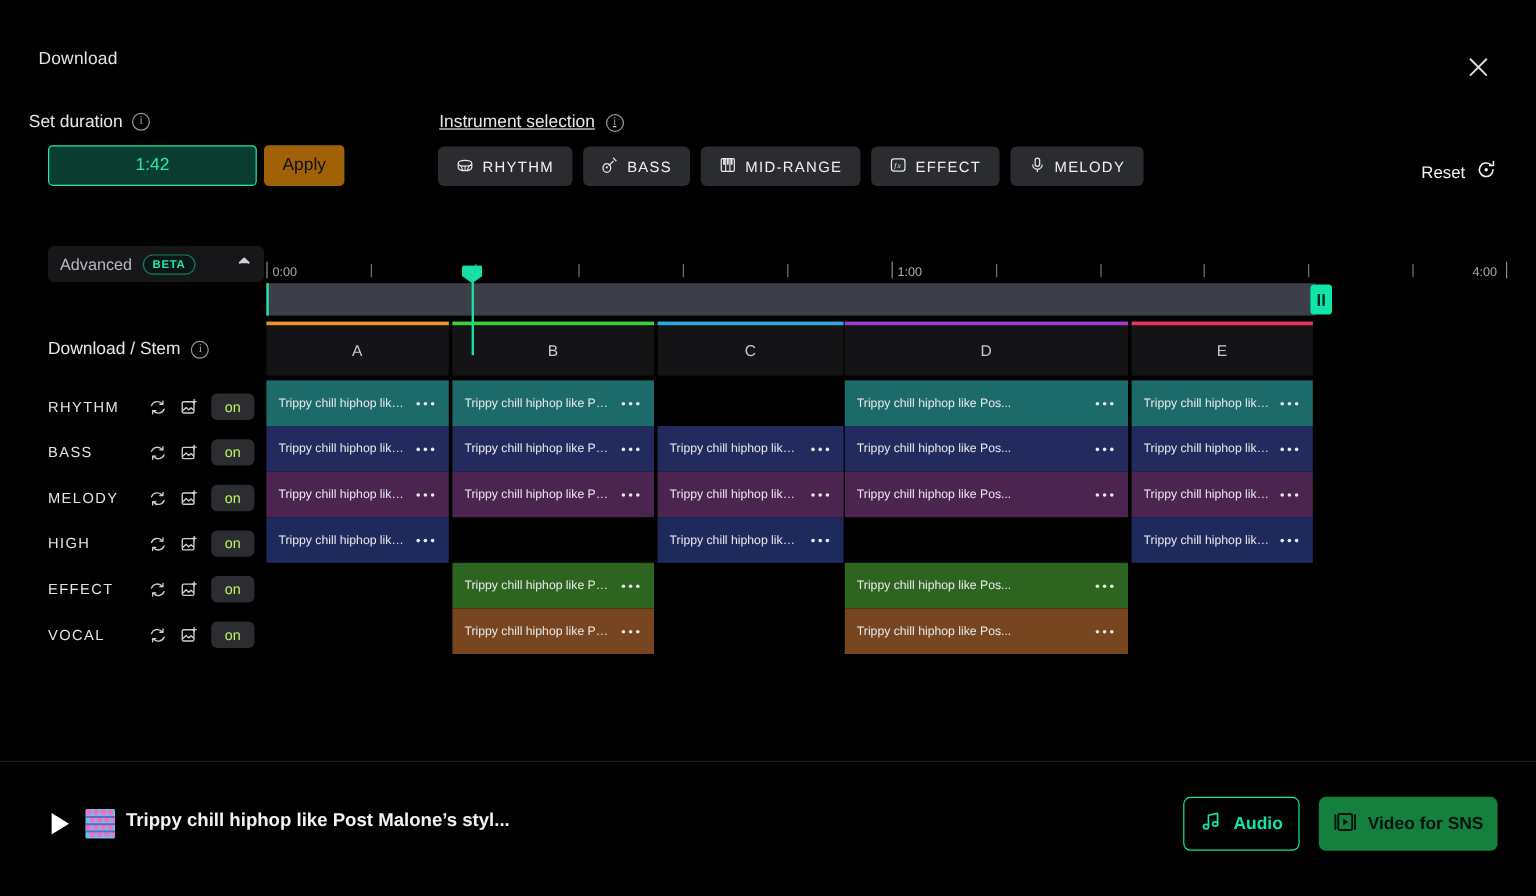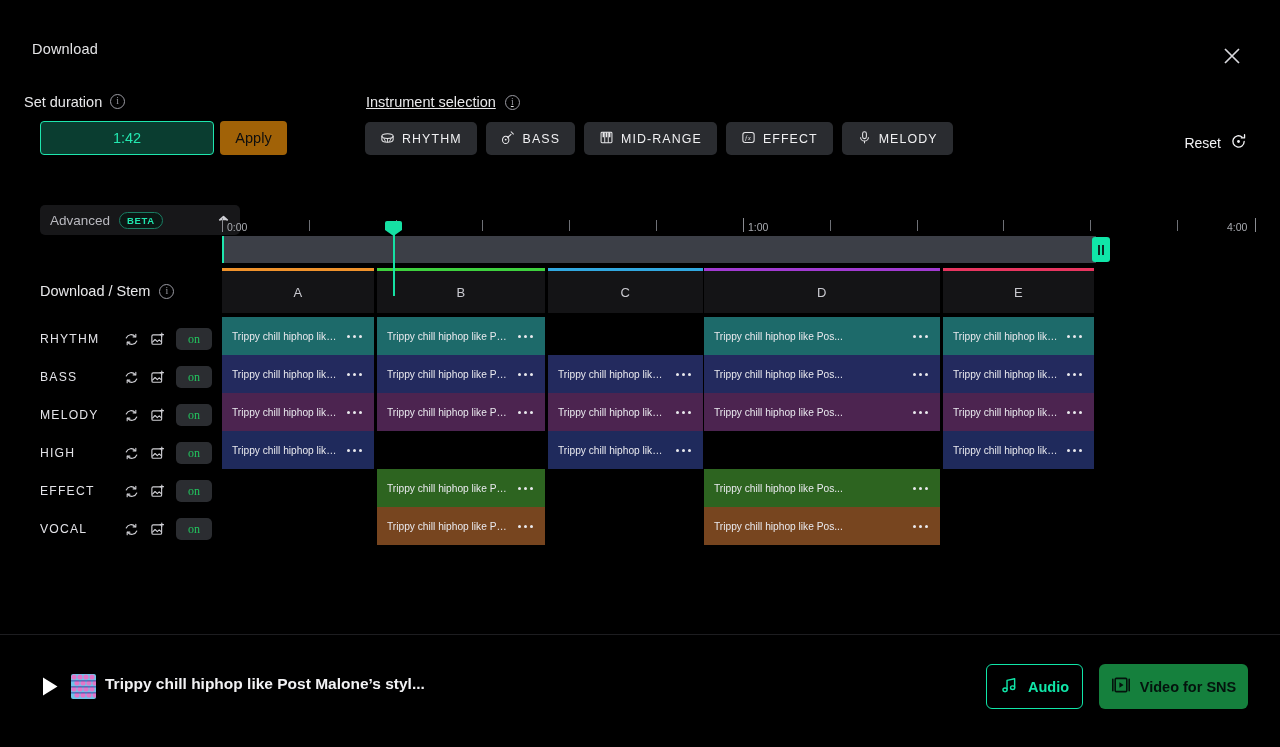--- a/index.html
+++ b/index.html
@@ -70,21 +70,21 @@
 
   .reset-btn {
     position: absolute; right: 33px; top: 133px;
     display: flex; align-items: center; gap: 9px;
     font-size: 14px; color: #f2f2f4; cursor: pointer;
   }
 
   
   .adv-btn {
     position: absolute; left: 40px; top: 205px;
-    width: 200px; height: 30px; border-radius: 5px;
+    width: 180px; height: 30px; border-radius: 5px;
     background: #171719; display: flex; align-items: center;
     padding: 0 10px; gap: 9px; cursor: pointer;
   }
   .adv-btn .adv-text { font-size: 13.5px; color: #b9b9bf; }
   .beta {
     font-size: 9.5px; font-weight: bold; letter-spacing: .6px;
     color: #1fe5ad; border: 1px solid #17past; border-radius: 9px;
     padding: 2px 7px 2px 7px;
   }
   .beta { border: 1px solid #1a7d63; background: #0b1714; }
@@ -164,22 +164,22 @@
   .stem-label-row {
     position: relative; height: 38px; display: flex; align-items: center; gap: 0;
   }
   .stem-label-row + .stem-label-row { margin-top: 0; }
   .sl-name {
     width: 78px; font-size: 12.2px; letter-spacing: 1.2px; color: #e3e3e8;
   }
   .sl-icon { width: 26px; display: flex; align-items: center; justify-content: center; cursor: pointer; }
   .sl-on {
     margin-left: 6px; width: 36px; height: 22px; border-radius: 5px;
-    background: #2b2d31; color: #22c55e; font-size: 12px;
-    display: flex; align-items: center; justify-content: center; cursor: pointer; font-family: Liberation Serif, serif;
+    background: #2b2d31; color: #bef264; font-size: 12px;
+    display: flex; align-items: center; justify-content: center; cursor: pointer;
   }
 
   
   .bottom-sep {
     position: absolute; left: 0; top: 634px; width: 1280px; height: 1px; background: #1d1d20;
   }
   .play-btn {
     position: absolute; left: 40px; top: 676px; width: 20px; height: 21px; cursor: pointer;
   }
   .track-thumb {

